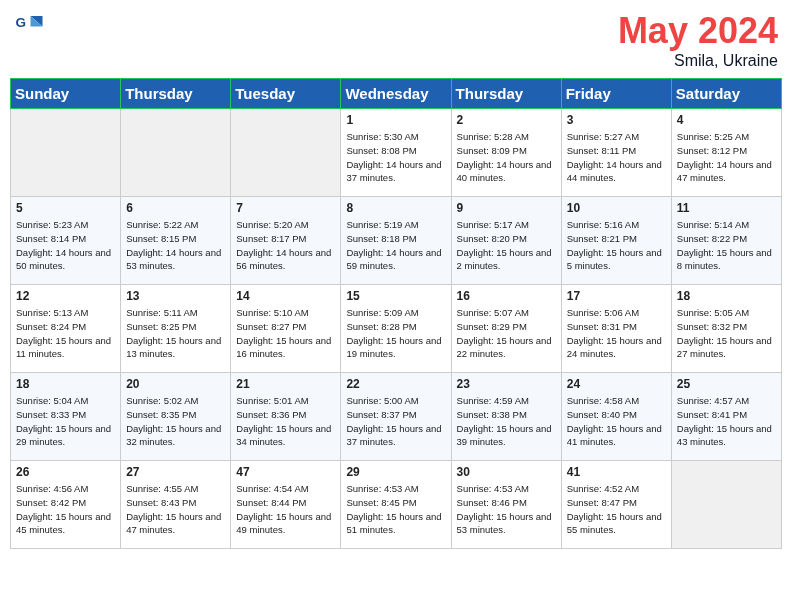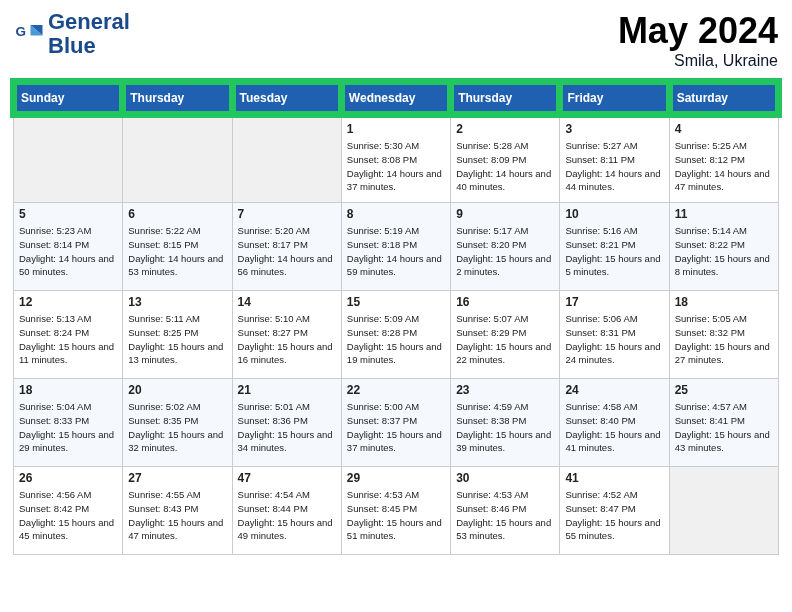--- a/index.html
+++ b/index.html
@@ -34,39 +34,39 @@
       width: 30px;
       height: 30px;
       margin-right: 4px;
     }
     .title-block {
       text-align: right;
     }
     .title-month {
       font-size: 36px;
       font-weight: bold;
-      color: #000000;
+      color: #ef4444;
     }
     .title-location {
       font-size: 16px;
       color: #0f172a;
     }
     table {
       width: 100%;
       border-collapse: collapse;
       table-layout: fixed;
     }
     thead tr th {
       background: #2060b0;
       color: #fff;
-      font-size: 12px;
+      font-size: 15px;
       font-weight: bold;
       padding: 6px 4px;
       text-align: left;
-      border: 7px solid #22c55e;
+      border: 1px solid #22c55e;
     }
     tbody tr td {
       border: 1px solid #ccc;
       vertical-align: top;
       padding: 4px 5px;
       font-size: 10px;
       color: #222;
       height: 88px;
       background: #fff;
     }
@@ -90,26 +90,20 @@
 </head>
 <body>
 
 <div class="header">
   <div class="logo">
     <svg class="logo-icon" viewBox="0 0 40 40">
       <text x="2" y="22" font-size="18" font-weight="bold" fill="#1a4a8a">G</text>
       <polygon points="22,8 38,8 38,22" fill="#2060b0"></polygon>
       <polygon points="22,8 38,22 22,22" fill="#4a9ad4"></polygon>
     </svg>
-    <div>
-      <div class="logo-text">
-        <span>General</span><br>
-        <span>Blue</span>
-      </div>
-    </div>
   </div>
   <div class="title-block">
     <div class="title-month">May 2024</div>
     <div class="title-location">Smila, Ukraine</div>
   </div>
 </div>
 
 <table>
   <thead>
     <tr>

